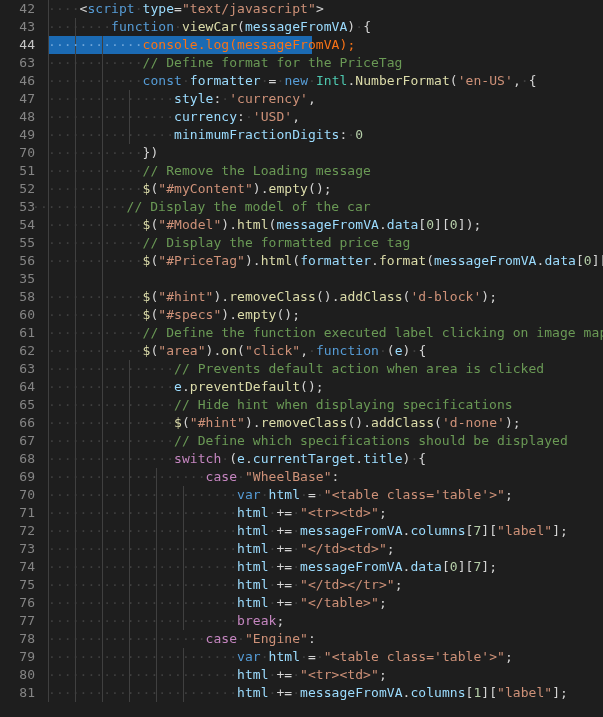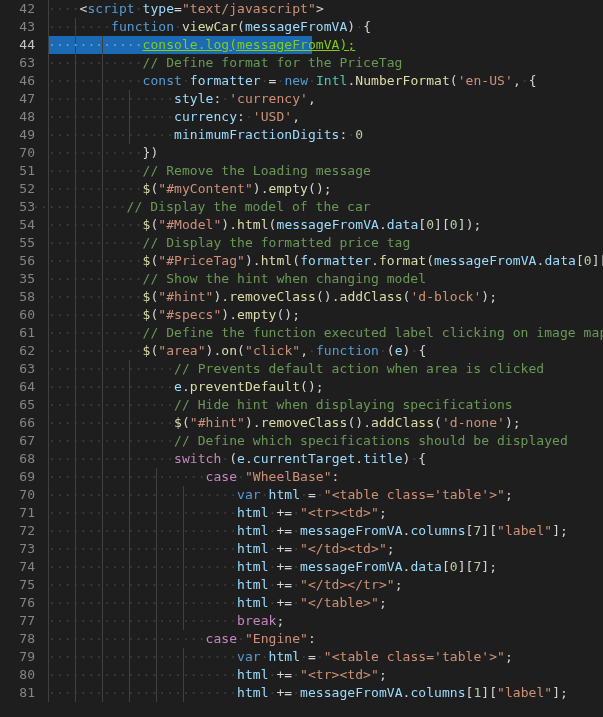--- a/index.html
+++ b/index.html
@@ -87,21 +87,21 @@
   .c-kw    { color: #569cd6; }              
   .c-ctl   { color: #c586c0; }              
   .c-fn    { color: #dcdcaa; }              
   .c-var   { color: #9cdcfe; }              
   .c-tag   { color: #569cd6; }              
   .c-attr  { color: #9cdcfe; }              
   .c-num   { color: #b5cea8; }              
   .c-cls   { color: #4ec9b0; }              
   .c-plain { color: #d4d4d4; }              
   .c-ws    { color: #3f3f3f; }              
-  .c-sel   { color: #84cc16; text-decoration: underline; }
+  .c-sel   { color: #f97316; }
 
   .row.active .c-ws { color: #6ea5d8; }
 </style>
 </head>
 <body>
 
 <div id="editor">
     <div class="row"><div class="gutter">42</div><div class="guide" style="left: 48px;"></div><div class="codecell" style="left: 48px;"><span class="tok c-ws">····</span><span class="tok c-plain">&lt;</span><span class="tok c-tag">script</span><span class="tok c-ws">·</span><span class="tok c-attr">type</span><span class="tok c-plain">=</span><span class="tok c-str">"text/javascript"</span><span class="tok c-plain">&gt;</span></div></div>
     <div class="row"><div class="gutter">43</div><div class="guide" style="left: 48px;"></div><div class="guide" style="left: 75px;"></div><div class="codecell" style="left: 48px;"><span class="tok c-ws">········</span><span class="tok c-kw">function</span><span class="tok c-ws">·</span><span class="tok c-fn">viewCar</span><span class="tok c-plain">(</span><span class="tok c-var">messageFromVA</span><span class="tok c-plain">)</span><span class="tok c-ws">·</span><span class="tok c-plain">{</span></div></div>
     <div class="row active"><div class="selhl" style="left: 48px; width: 264.094px;"></div><div class="gutter">44</div><div class="guide" style="left: 48px;"></div><div class="guide" style="left: 75px;"></div><div class="guide" style="left: 102px;"></div><div class="codecell" style="left: 48px;"><span class="tok c-ws">············</span><span class="tok c-var c-sel">console</span><span class="tok c-plain c-sel">.</span><span class="tok c-fn c-sel">log</span><span class="tok c-plain c-sel">(</span><span class="tok c-var c-sel">messageFromVA</span><span class="tok c-plain c-sel">);</span></div></div>
@@ -110,21 +110,21 @@
     <div class="row"><div class="gutter">47</div><div class="guide" style="left: 48px;"></div><div class="guide" style="left: 75px;"></div><div class="guide" style="left: 102px;"></div><div class="guide" style="left: 129px;"></div><div class="codecell" style="left: 48px;"><span class="tok c-ws">················</span><span class="tok c-var">style</span><span class="tok c-plain">:</span><span class="tok c-ws">·</span><span class="tok c-str">'currency'</span><span class="tok c-plain">,</span></div></div>
     <div class="row"><div class="gutter">48</div><div class="guide" style="left: 48px;"></div><div class="guide" style="left: 75px;"></div><div class="guide" style="left: 102px;"></div><div class="guide" style="left: 129px;"></div><div class="codecell" style="left: 48px;"><span class="tok c-ws">················</span><span class="tok c-var">currency</span><span class="tok c-plain">:</span><span class="tok c-ws">·</span><span class="tok c-str">'USD'</span><span class="tok c-plain">,</span></div></div>
     <div class="row"><div class="gutter">49</div><div class="guide" style="left: 48px;"></div><div class="guide" style="left: 75px;"></div><div class="guide" style="left: 102px;"></div><div class="guide" style="left: 129px;"></div><div class="codecell" style="left: 48px;"><span class="tok c-ws">················</span><span class="tok c-var">minimumFractionDigits</span><span class="tok c-plain">:</span><span class="tok c-ws">·</span><span class="tok c-num">0</span></div></div>
     <div class="row"><div class="gutter">70</div><div class="guide" style="left: 48px;"></div><div class="guide" style="left: 75px;"></div><div class="guide" style="left: 102px;"></div><div class="codecell" style="left: 48px;"><span class="tok c-ws">············</span><span class="tok c-plain">})</span></div></div>
     <div class="row"><div class="gutter">51</div><div class="guide" style="left: 48px;"></div><div class="guide" style="left: 75px;"></div><div class="guide" style="left: 102px;"></div><div class="codecell" style="left: 48px;"><span class="tok c-ws">············</span><span class="tok c-com">// Remove the Loading message</span></div></div>
     <div class="row"><div class="gutter">52</div><div class="guide" style="left: 48px;"></div><div class="guide" style="left: 75px;"></div><div class="guide" style="left: 102px;"></div><div class="codecell" style="left: 48px;"><span class="tok c-ws">············</span><span class="tok c-fn">$</span><span class="tok c-plain">(</span><span class="tok c-str">"#myContent"</span><span class="tok c-plain">).</span><span class="tok c-fn">empty</span><span class="tok c-plain">();</span></div></div>
     <div class="row"><div class="gutter">53</div><div class="guide" style="left: 48px;"></div><div class="guide" style="left: 75px;"></div><div class="guide" style="left: 102px;"></div><div class="codecell" style="left: 32px;"><span class="tok c-ws">············</span><span class="tok c-com">// Display the model of the car</span></div></div>
     <div class="row"><div class="gutter">54</div><div class="guide" style="left: 48px;"></div><div class="guide" style="left: 75px;"></div><div class="guide" style="left: 102px;"></div><div class="codecell" style="left: 48px;"><span class="tok c-ws">············</span><span class="tok c-fn">$</span><span class="tok c-plain">(</span><span class="tok c-str">"#Model"</span><span class="tok c-plain">).</span><span class="tok c-fn">html</span><span class="tok c-plain">(</span><span class="tok c-var">messageFromVA</span><span class="tok c-plain">.</span><span class="tok c-var">data</span><span class="tok c-plain">[</span><span class="tok c-num">0</span><span class="tok c-plain">][</span><span class="tok c-num">0</span><span class="tok c-plain">]);</span></div></div>
     <div class="row"><div class="gutter">55</div><div class="guide" style="left: 48px;"></div><div class="guide" style="left: 75px;"></div><div class="guide" style="left: 102px;"></div><div class="codecell" style="left: 48px;"><span class="tok c-ws">············</span><span class="tok c-com">// Display the formatted price tag</span></div></div>
     <div class="row"><div class="gutter">56</div><div class="guide" style="left: 48px;"></div><div class="guide" style="left: 75px;"></div><div class="guide" style="left: 102px;"></div><div class="codecell" style="left: 48px;"><span class="tok c-ws">············</span><span class="tok c-fn">$</span><span class="tok c-plain">(</span><span class="tok c-str">"#PriceTag"</span><span class="tok c-plain">).</span><span class="tok c-fn">html</span><span class="tok c-plain">(</span><span class="tok c-var">formatter</span><span class="tok c-plain">.</span><span class="tok c-fn">format</span><span class="tok c-plain">(</span><span class="tok c-var">messageFromVA</span><span class="tok c-plain">.</span><span class="tok c-var">data</span><span class="tok c-plain">[</span><span class="tok c-num">0</span><span class="tok c-plain">][</span></div></div>
-    <div class="row"><div class="gutter">35</div><div class="guide" style="left: 48px;"></div><div class="guide" style="left: 75px;"></div><div class="guide" style="left: 102px;"></div><div class="codecell" style="left: 48px;"><span class="tok c-ws">············</span><span class="tok c-com">// Show the hint when changing model</span></div></div>
+    <div class="row"><div class="gutter">35</div><div class="guide" style="left: 48px;"></div><div class="guide" style="left: 75px;"></div><div class="guide" style="left: 102px;"></div></div>
     <div class="row"><div class="gutter">58</div><div class="guide" style="left: 48px;"></div><div class="guide" style="left: 75px;"></div><div class="guide" style="left: 102px;"></div><div class="codecell" style="left: 48px;"><span class="tok c-ws">············</span><span class="tok c-fn">$</span><span class="tok c-plain">(</span><span class="tok c-str">"#hint"</span><span class="tok c-plain">).</span><span class="tok c-fn">removeClass</span><span class="tok c-plain">().</span><span class="tok c-fn">addClass</span><span class="tok c-plain">(</span><span class="tok c-str">'d-block'</span><span class="tok c-plain">);</span></div></div>
     <div class="row"><div class="gutter">60</div><div class="guide" style="left: 48px;"></div><div class="guide" style="left: 75px;"></div><div class="guide" style="left: 102px;"></div><div class="codecell" style="left: 48px;"><span class="tok c-ws">············</span><span class="tok c-fn">$</span><span class="tok c-plain">(</span><span class="tok c-str">"#specs"</span><span class="tok c-plain">).</span><span class="tok c-fn">empty</span><span class="tok c-plain">();</span></div></div>
     <div class="row"><div class="gutter">61</div><div class="guide" style="left: 48px;"></div><div class="guide" style="left: 75px;"></div><div class="guide" style="left: 102px;"></div><div class="codecell" style="left: 48px;"><span class="tok c-ws">············</span><span class="tok c-com">// Define the function executed label clicking on image map</span></div></div>
     <div class="row"><div class="gutter">62</div><div class="guide" style="left: 48px;"></div><div class="guide" style="left: 75px;"></div><div class="guide" style="left: 102px;"></div><div class="codecell" style="left: 48px;"><span class="tok c-ws">············</span><span class="tok c-fn">$</span><span class="tok c-plain">(</span><span class="tok c-str">"area"</span><span class="tok c-plain">).</span><span class="tok c-fn">on</span><span class="tok c-plain">(</span><span class="tok c-str">"click"</span><span class="tok c-plain">,</span><span class="tok c-ws">·</span><span class="tok c-kw">function</span><span class="tok c-ws">·</span><span class="tok c-plain">(</span><span class="tok c-var">e</span><span class="tok c-plain">)</span><span class="tok c-ws">·</span><span class="tok c-plain">{</span></div></div>
     <div class="row"><div class="gutter">63</div><div class="guide" style="left: 48px;"></div><div class="guide" style="left: 75px;"></div><div class="guide" style="left: 102px;"></div><div class="guide" style="left: 129px;"></div><div class="codecell" style="left: 48px;"><span class="tok c-ws">················</span><span class="tok c-com">// Prevents default action when area is clicked</span></div></div>
     <div class="row"><div class="gutter">64</div><div class="guide" style="left: 48px;"></div><div class="guide" style="left: 75px;"></div><div class="guide" style="left: 102px;"></div><div class="guide" style="left: 129px;"></div><div class="codecell" style="left: 48px;"><span class="tok c-ws">················</span><span class="tok c-var">e</span><span class="tok c-plain">.</span><span class="tok c-fn">preventDefault</span><span class="tok c-plain">();</span></div></div>
     <div class="row"><div class="gutter">65</div><div class="guide" style="left: 48px;"></div><div class="guide" style="left: 75px;"></div><div class="guide" style="left: 102px;"></div><div class="guide" style="left: 129px;"></div><div class="codecell" style="left: 48px;"><span class="tok c-ws">················</span><span class="tok c-com">// Hide hint when displaying specifications</span></div></div>
     <div class="row"><div class="gutter">66</div><div class="guide" style="left: 48px;"></div><div class="guide" style="left: 75px;"></div><div class="guide" style="left: 102px;"></div><div class="guide" style="left: 129px;"></div><div class="codecell" style="left: 48px;"><span class="tok c-ws">················</span><span class="tok c-fn">$</span><span class="tok c-plain">(</span><span class="tok c-str">"#hint"</span><span class="tok c-plain">).</span><span class="tok c-fn">removeClass</span><span class="tok c-plain">().</span><span class="tok c-fn">addClass</span><span class="tok c-plain">(</span><span class="tok c-str">'d-none'</span><span class="tok c-plain">);</span></div></div>
     <div class="row"><div class="gutter">67</div><div class="guide" style="left: 48px;"></div><div class="guide" style="left: 75px;"></div><div class="guide" style="left: 102px;"></div><div class="guide" style="left: 129px;"></div><div class="codecell" style="left: 48px;"><span class="tok c-ws">················</span><span class="tok c-com">// Define which specifications should be displayed</span></div></div>
     <div class="row"><div class="gutter">68</div><div class="guide" style="left: 48px;"></div><div class="guide" style="left: 75px;"></div><div class="guide" style="left: 102px;"></div><div class="guide" style="left: 129px;"></div><div class="codecell" style="left: 48px;"><span class="tok c-ws">················</span><span class="tok c-ctl">switch</span><span class="tok c-ws">·</span><span class="tok c-plain">(</span><span class="tok c-var">e</span><span class="tok c-plain">.</span><span class="tok c-var">currentTarget</span><span class="tok c-plain">.</span><span class="tok c-var">title</span><span class="tok c-plain">)</span><span class="tok c-ws">·</span><span class="tok c-plain">{</span></div></div>

